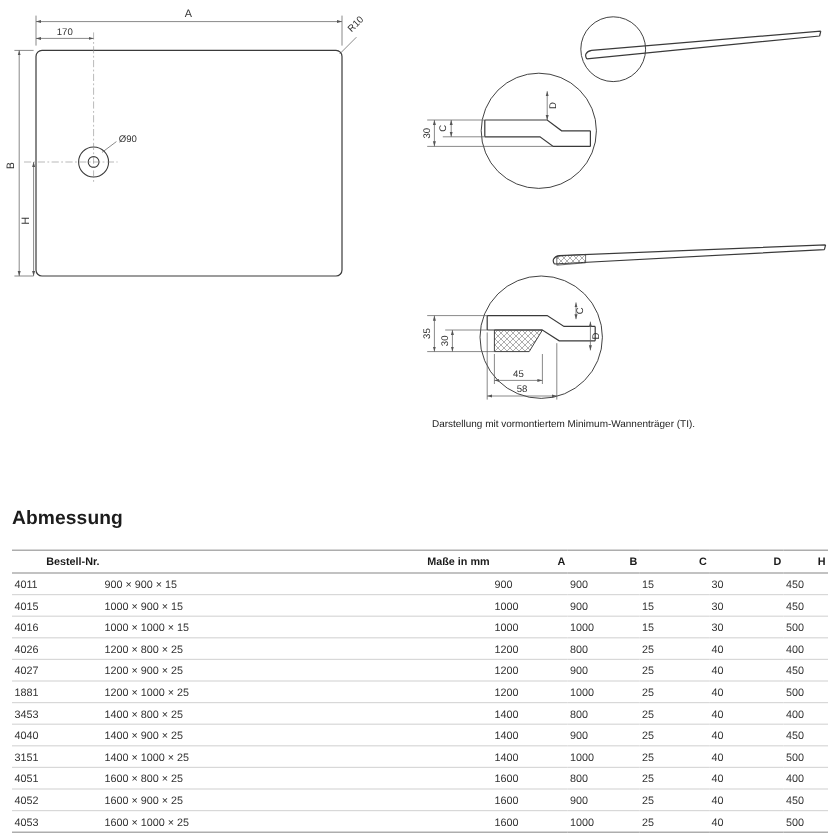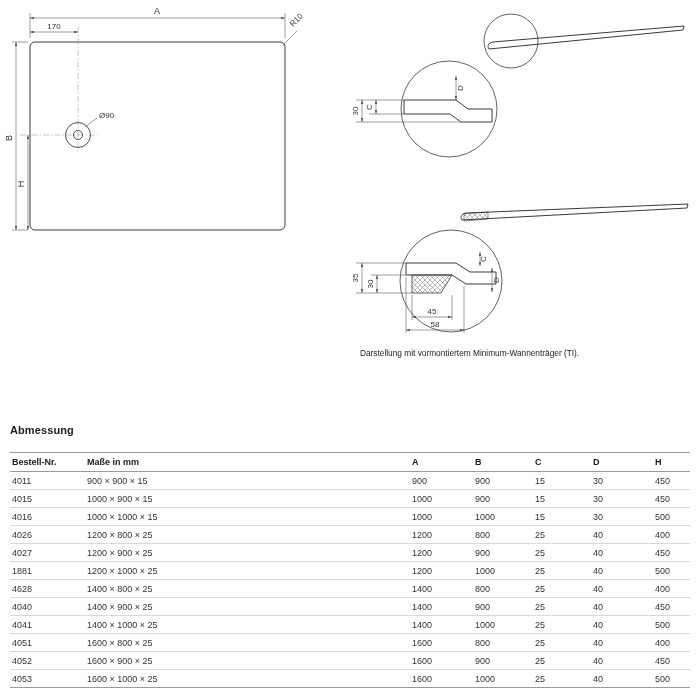--- a/index.html
+++ b/index.html
@@ -11,30 +11,30 @@
 
   .drawing-area { display:block; width:700px; height:400px; }
   svg text {
     font-family:"Liberation Sans", sans-serif;
     font-size:9px; fill:#333; stroke:none;
   }
   svg text.small { font-size:8px; }
   svg text.caption { font-size:8.3px; fill:#222; }
 
   h2.section-title {
-    font-size:11px; font-weight:bold; color:#1c1c1c;
+    font-size:16px; font-weight:bold; color:#1c1c1c;
     margin:24px 0 16px 10px; letter-spacing:.1px;
   }
 
   table.dims {
     border-collapse:collapse; table-layout:fixed;
     width:680px; margin:0 10px; font-size:9px;
   }
   table.dims thead th {
-    text-align:left; font-weight:bold; color:#1a1a1a;
+    text-align:right; font-weight:bold; color:#1a1a1a;
     padding:4px 2px;
     border-top:1px solid #9a9a9a; border-bottom:1px solid #9a9a9a;
     white-space:nowrap;
   }
   table.dims tbody td {
     text-align:left; color:#333; padding:3.5px 2px;
     border-bottom:1px solid #d8d8d8; white-space:nowrap;
   }
   table.dims tbody tr:last-child td { border-bottom:1px solid #9a9a9a; }
 </style>
@@ -216,39 +216,39 @@
         <tr>
           <td>1881</td>
           <td>1200 × 1000 × 25</td>
           <td>1200</td>
           <td>1000</td>
           <td>25</td>
           <td>40</td>
           <td>500</td>
         </tr>
         <tr>
-          <td>4628</td>
+          <td>3453</td>
           <td>1400 × 800 × 25</td>
           <td>1400</td>
           <td>800</td>
           <td>25</td>
           <td>40</td>
           <td>400</td>
         </tr>
         <tr>
           <td>4040</td>
           <td>1400 × 900 × 25</td>
           <td>1400</td>
           <td>900</td>
           <td>25</td>
           <td>40</td>
           <td>450</td>
         </tr>
         <tr>
-          <td>4041</td>
+          <td>3151</td>
           <td>1400 × 1000 × 25</td>
           <td>1400</td>
           <td>1000</td>
           <td>25</td>
           <td>40</td>
           <td>500</td>
         </tr>
         <tr>
           <td>4051</td>
           <td>1600 × 800 × 25</td>

